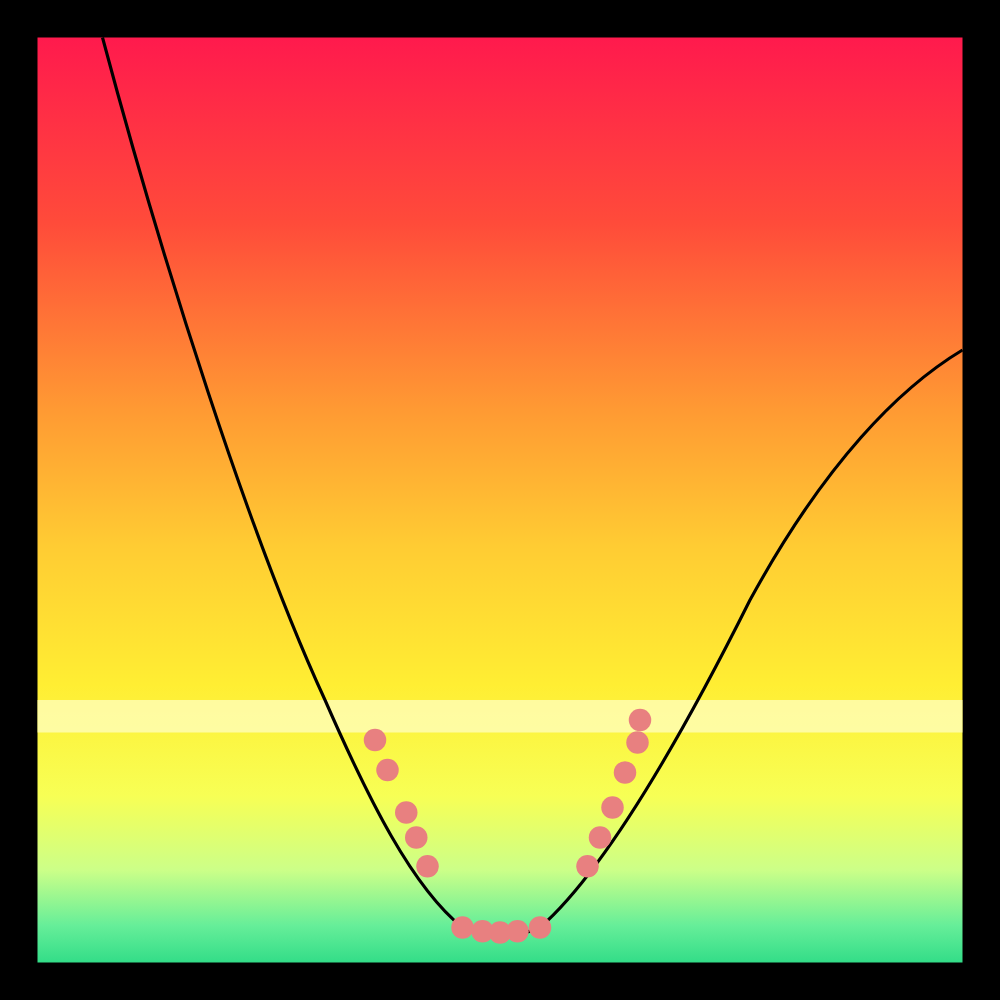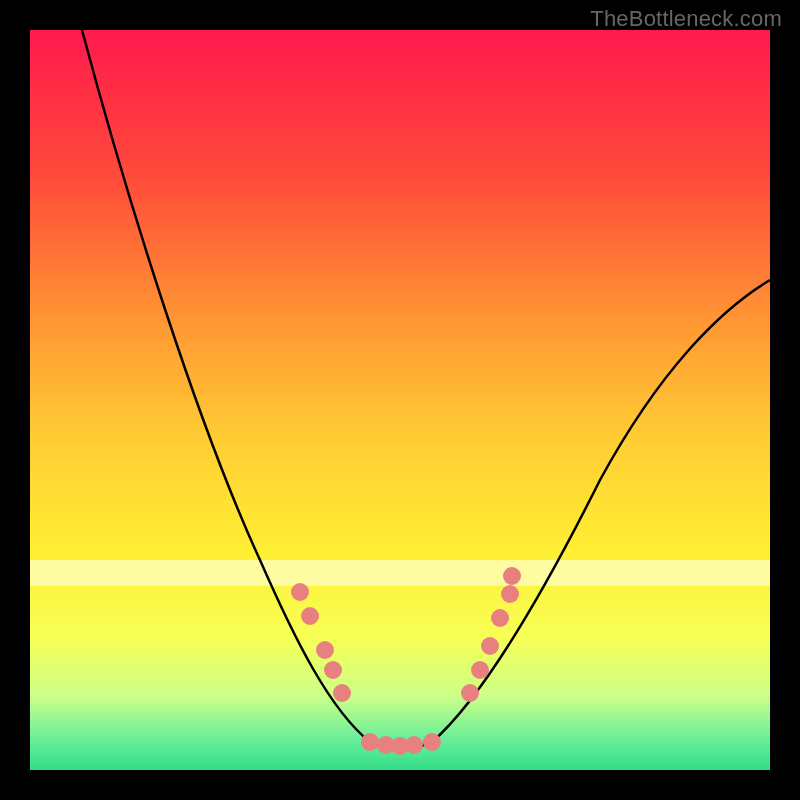--- a/index.html
+++ b/index.html
@@ -28,21 +28,20 @@
     z-index: 10;
   }
   svg {
     display: block;
   }
 </style>
 </head>
 <body>
 
 <div class="stage">
-  <div class="watermark">TheBottleneck.com</div>
 
   <svg width="800" height="800" viewBox="0 0 800 800">
     <defs>
       <linearGradient id="bg-grad" x1="0" y1="0" x2="0" y2="1">
         <stop offset="0%" stop-color="#ff1a4d"></stop>
         <stop offset="20%" stop-color="#ff4b3a"></stop>
         <stop offset="40%" stop-color="#ff9933"></stop>
         <stop offset="55%" stop-color="#ffcc33"></stop>
         <stop offset="70%" stop-color="#ffee33"></stop>
         <stop offset="82%" stop-color="#f7ff55"></stop>

